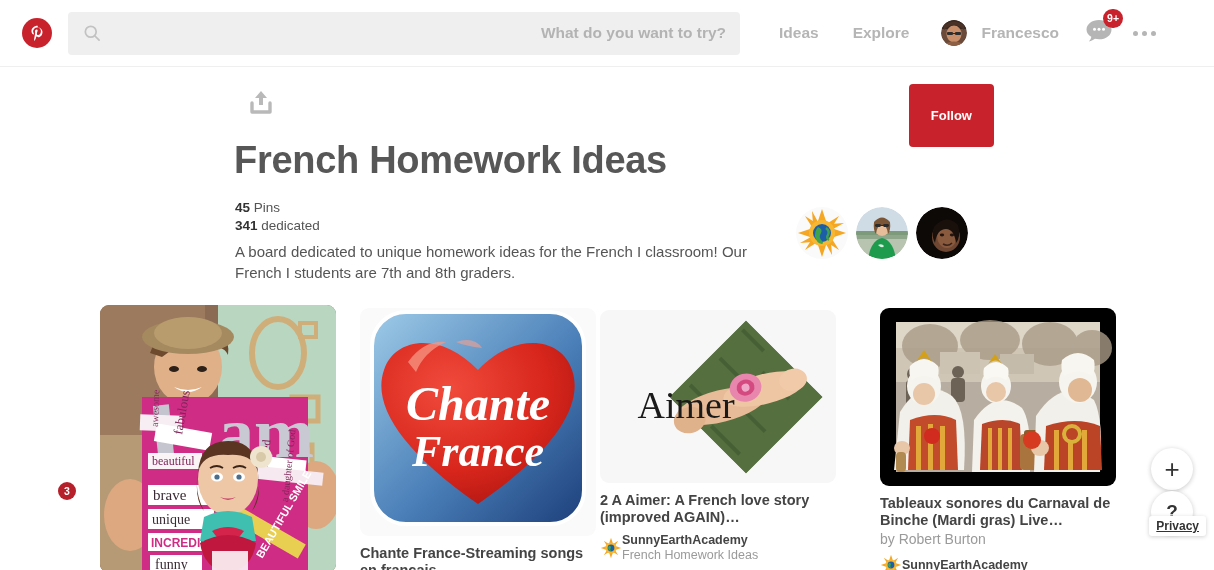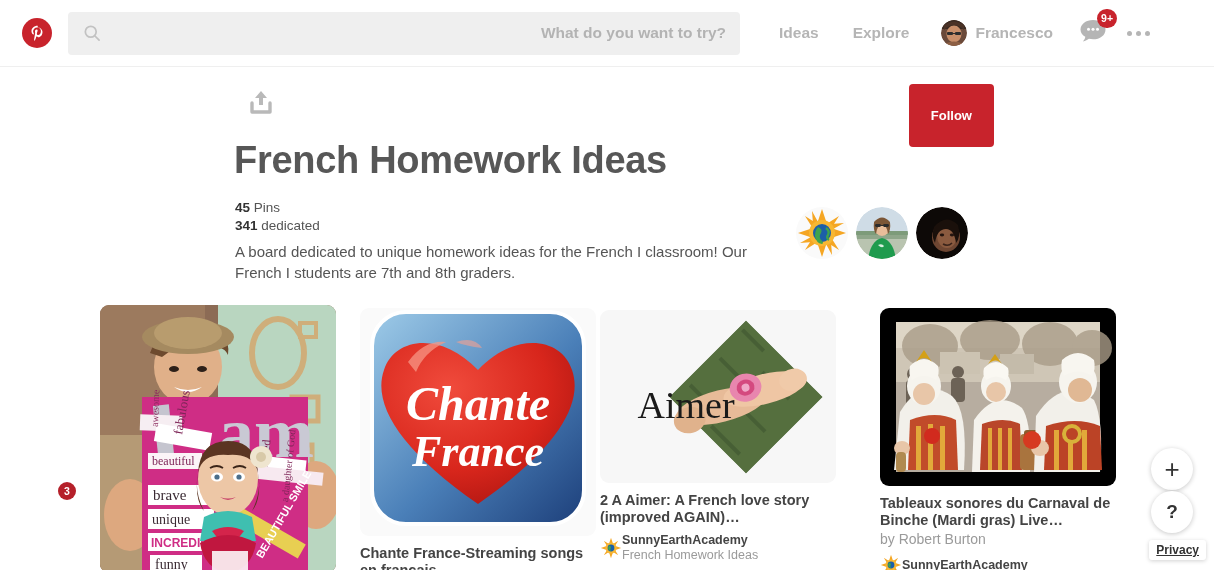--- a/index.html
+++ b/index.html
@@ -48,21 +48,21 @@
 
   .nav-right {
     display: flex; align-items: center; gap: 0;
     margin-left: 22px;
   }
   .nav-link {
     font-size: 15.5px; font-weight: bold; color: #b5b5b5;
     padding: 0 17px; cursor: pointer; white-space: nowrap;
   }
   .user-chip {
-    display: flex; align-items: center; gap: 9px;
+    display: flex; align-items: center; gap: 15px;
     padding: 0 12px 0 14px; cursor: pointer;
   }
   .user-name { font-size: 15.5px; font-weight: bold; color: #b5b5b5; }
   .avatar-sm {
     width: 26px; height: 26px; border-radius: 50%;
     overflow: hidden; flex: 0 0 auto;
   }
   .msg-wrap { position: relative; padding: 0 14px; cursor: pointer; }
   .badge {
     position: absolute; top: -9px; right: 4px;
@@ -138,21 +138,21 @@
   .fab {
     position: absolute; right: 21px;
     width: 42px; height: 42px; border-radius: 50%;
     background: #fff; box-shadow: 0 1px 5px rgba(0,0,0,.22);
     display: flex; align-items: center; justify-content: center;
     cursor: pointer; color: #333;
   }
   .fab-plus { top: 448px; font-size: 26px; font-weight: 300; }
   .fab-help { top: 491px; font-size: 19px; font-weight: bold; }
   .privacy {
-    position: absolute; right: 8px; top: 540px;
+    position: absolute; right: 8px; top: 516px;
     background: #fff; border-radius: 3px;
     box-shadow: 0 1px 4px rgba(0,0,0,.18);
     font-size: 12px; font-weight: bold; color: #333;
     padding: 3px 7px; cursor: pointer; text-decoration: underline;
   }
   .side-badge {
     position: absolute; left: 58px; top: 482px;
     width: 18px; height: 18px; border-radius: 50%;
     background: #b5202a; color: #fff;
     font-size: 10.5px; font-weight: bold;

